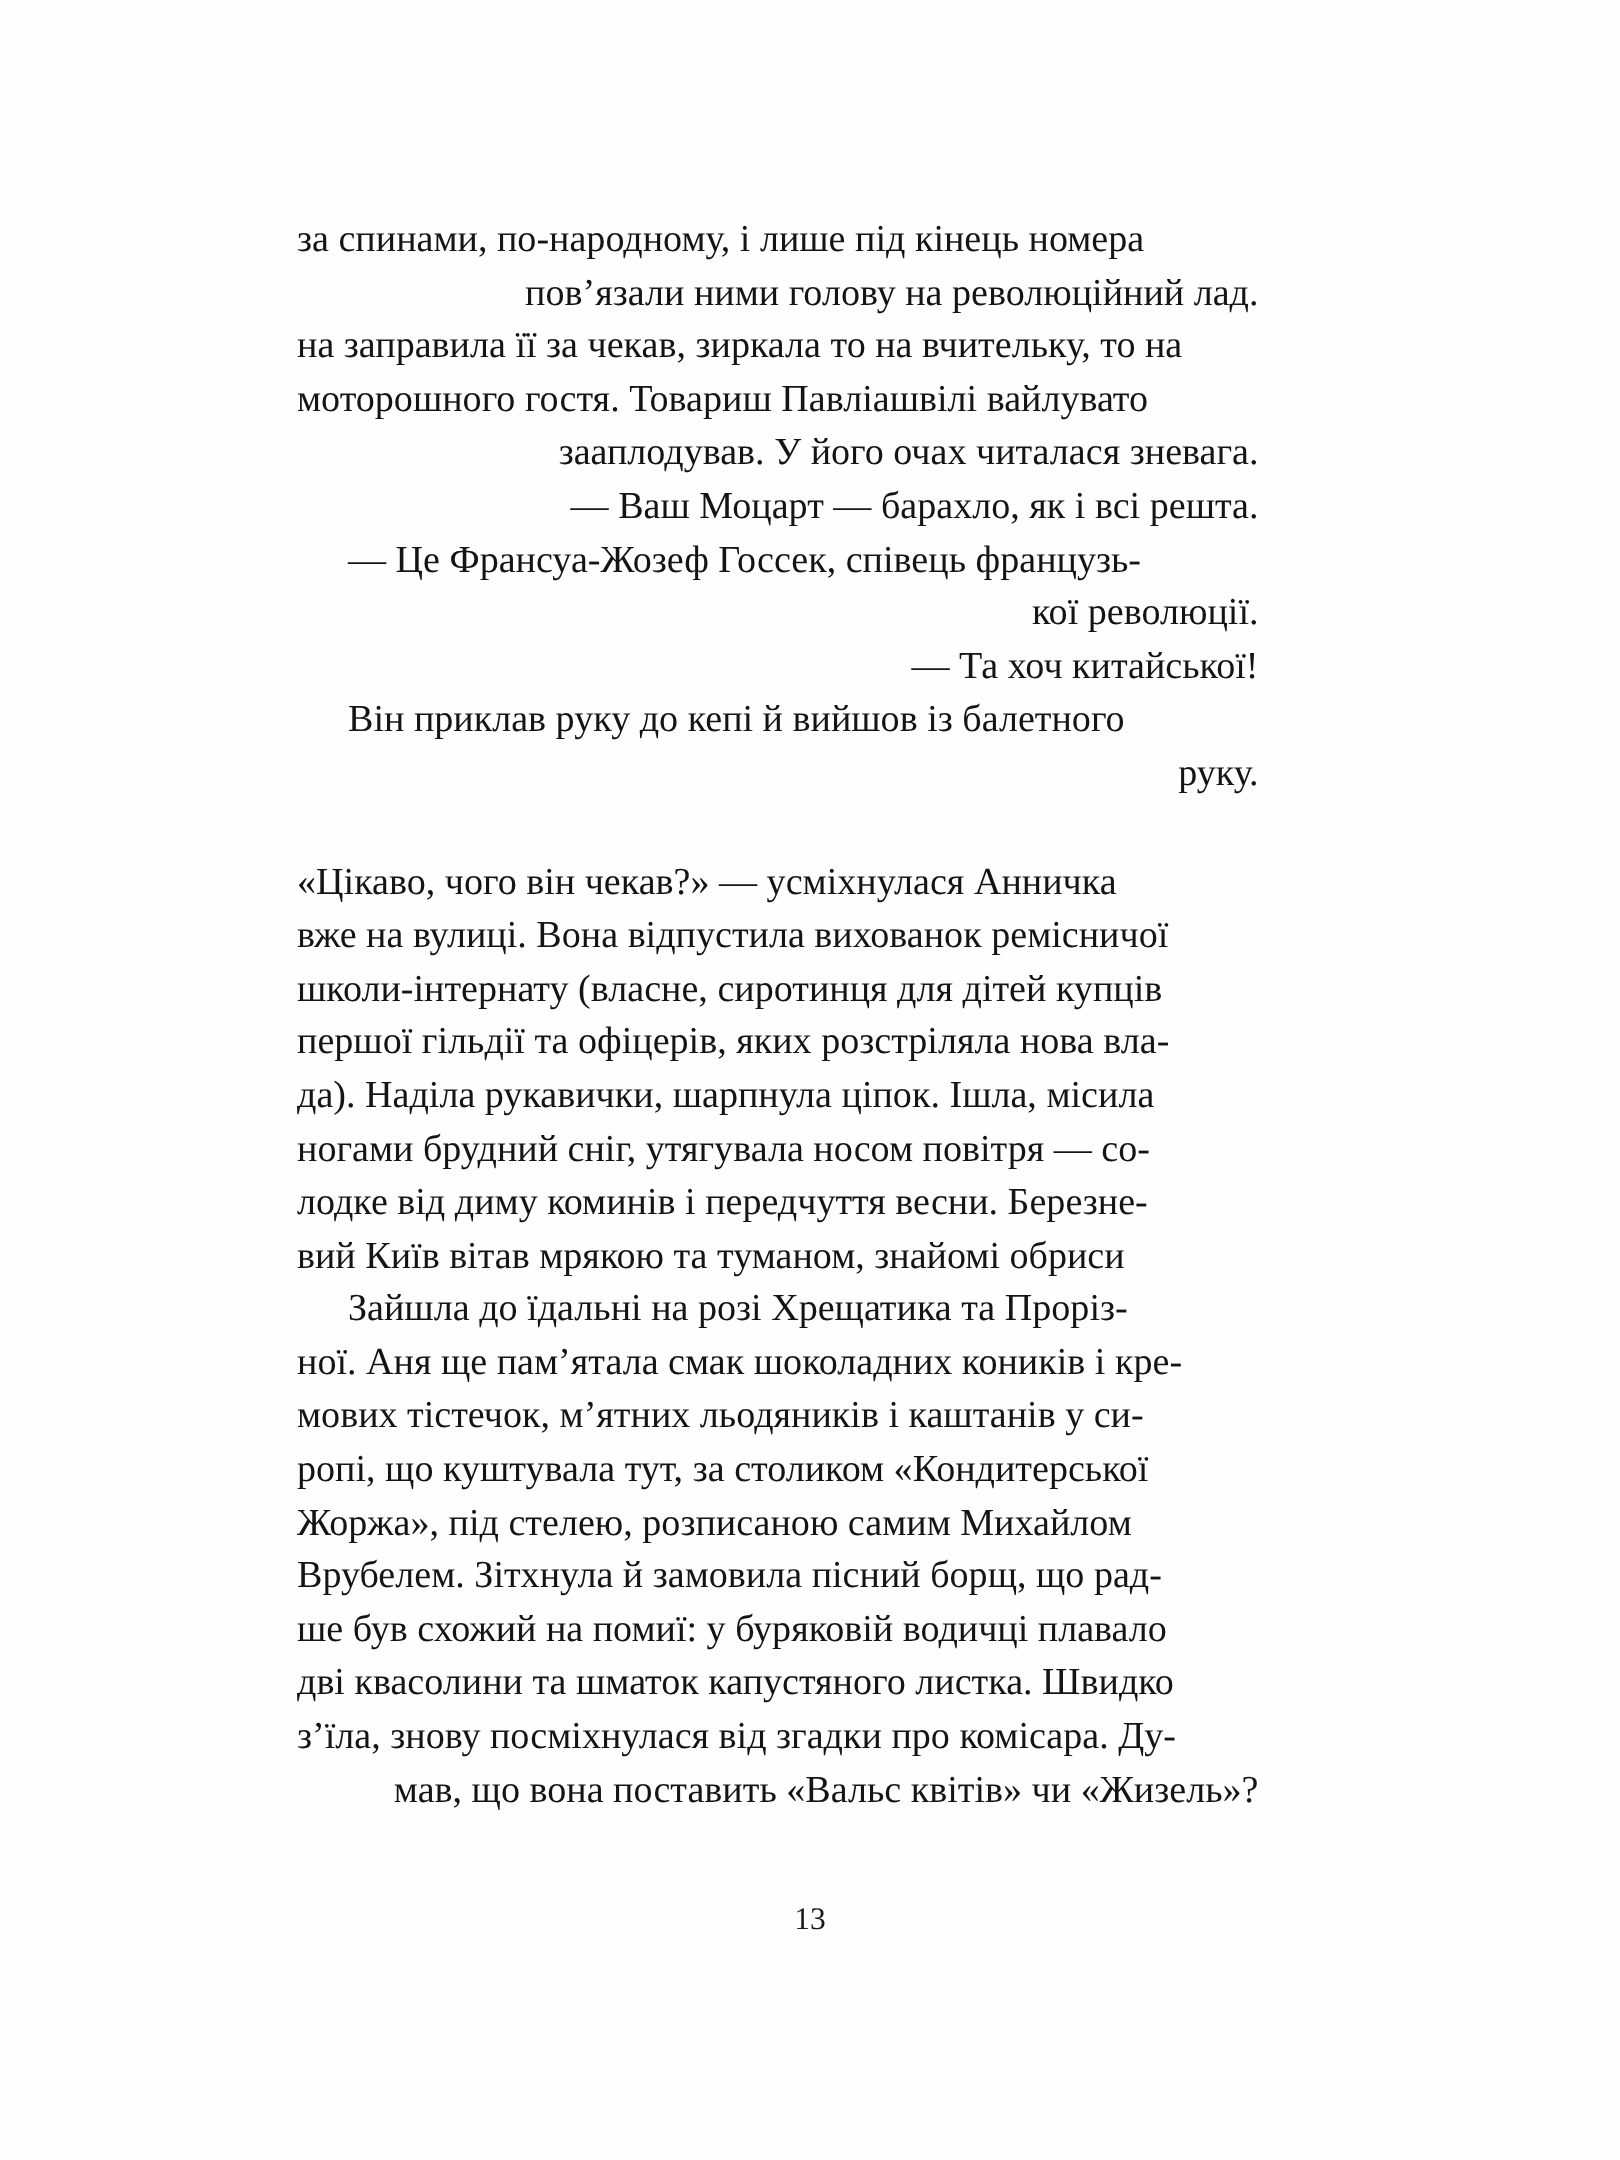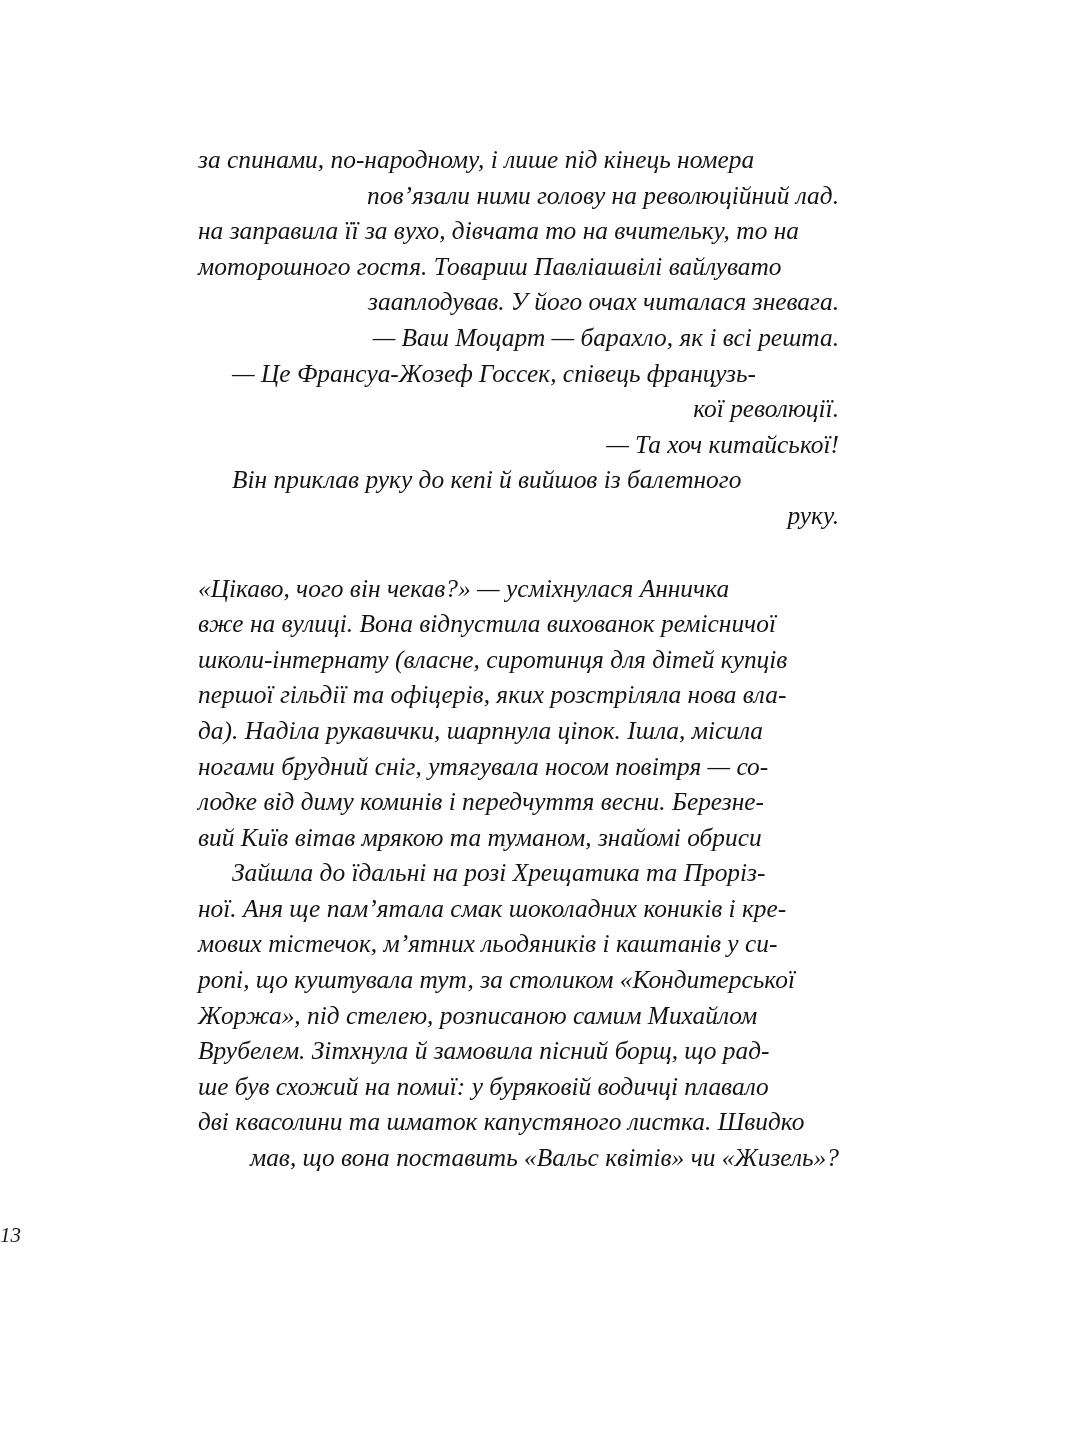--- a/index.html
+++ b/index.html
@@ -16,40 +16,39 @@
     position: relative;
   }
 
   .page {
     position: absolute;
     left: 0;
     top: 0;
     width: 1080px;
     height: 1440px;
     background: #fefefe;
-    font-style: italic;
   }
 
   .text-column {
     position: absolute;
     left: 198px;
     top: 142px;
     width: 641px;
   }
 
   .section-gap {
     height: 37px;
   }
 
   .folio {
     position: absolute;
     left: 0;
-    top: 1222px;
+    top: 1266px;
     width: 1080px;
-    text-align: left;
+    text-align: center;
     font-size: 21px;
     line-height: 26px;
     color: #1a1a1a;
     font-family: "Liberation Serif", "DejaVu Serif", serif;
   }
 
   
   .jline {
     display: block;
     width: 100%;
@@ -78,21 +77,21 @@
 <body>
 
 <div class="page">
 
   <div class="text-column" id="text-column">
       <div class="para-block">
         <span class="jline stretch">за спинами, по-народному, і лише під кінець номера</span>
         <span class="jline flush">пов’язали ними голову на революційний лад.</span>
       </div>
       <div class="para-block">
-        <span class="jline stretch">на заправила її за вухо, дівчата то на вчительку, то на</span>
+        <span class="jline stretch">на заправила її за чекав, зиркала то на вчительку, то на</span>
         <span class="jline stretch">моторошного гостя. Товариш Павліашвілі вайлувато</span>
         <span class="jline flush">зааплодував. У його очах читалася зневага.</span>
       </div>
       <div class="para-block">
         <span class="jline flush indent">— Ваш Моцарт — барахло, як і всі решта.</span>
       </div>
       <div class="para-block">
         <span class="jline stretch indent">— Це Франсуа-Жозеф Госсек, співець французь-</span>
         <span class="jline flush">кої революції.</span>
       </div>
@@ -116,19 +115,20 @@
       </div>
       <div class="para-block">
         <span class="jline stretch indent">Зайшла до їдальні на розі Хрещатика та Проріз-</span>
         <span class="jline stretch">ної. Аня ще пам’ятала смак шоколадних коників і кре-</span>
         <span class="jline stretch">мових тістечок, м’ятних льодяників і каштанів у си-</span>
         <span class="jline stretch">ропі, що куштувала тут, за столиком «Кондитерської</span>
         <span class="jline stretch">Жоржа», під стелею, розписаною самим Михайлом</span>
         <span class="jline stretch">Врубелем. Зітхнула й замовила пісний борщ, що рад-</span>
         <span class="jline stretch">ше був схожий на помиї: у буряковій водичці плавало</span>
         <span class="jline stretch">дві квасолини та шматок капустяного листка. Швидко</span>
+        <span class="jline stretch">з’їла, знову посміхнулася від згадки про комісара. Ду-</span>
         <span class="jline flush">мав, що вона поставить «Вальс квітів» чи «Жизель»?</span>
       </div>
     </div>
 
   <div class="folio">13</div>
 
 </div>
 
 </body></html>

